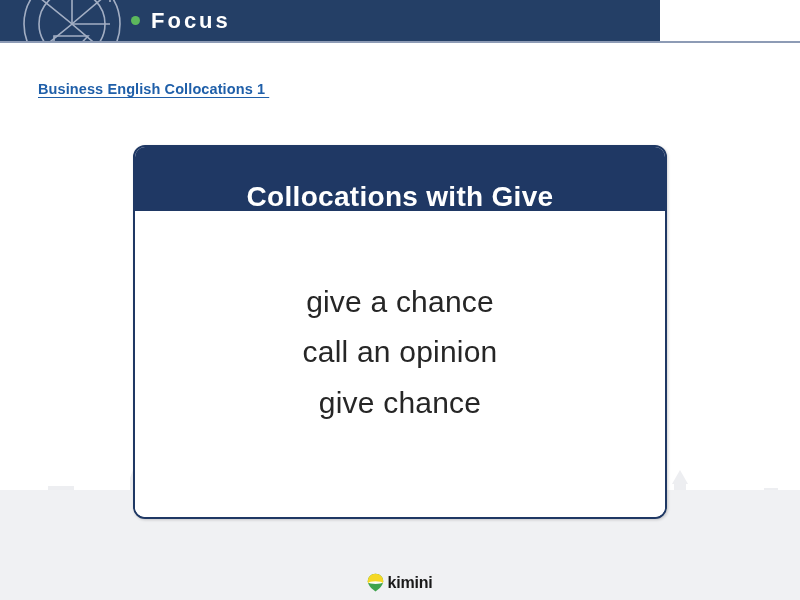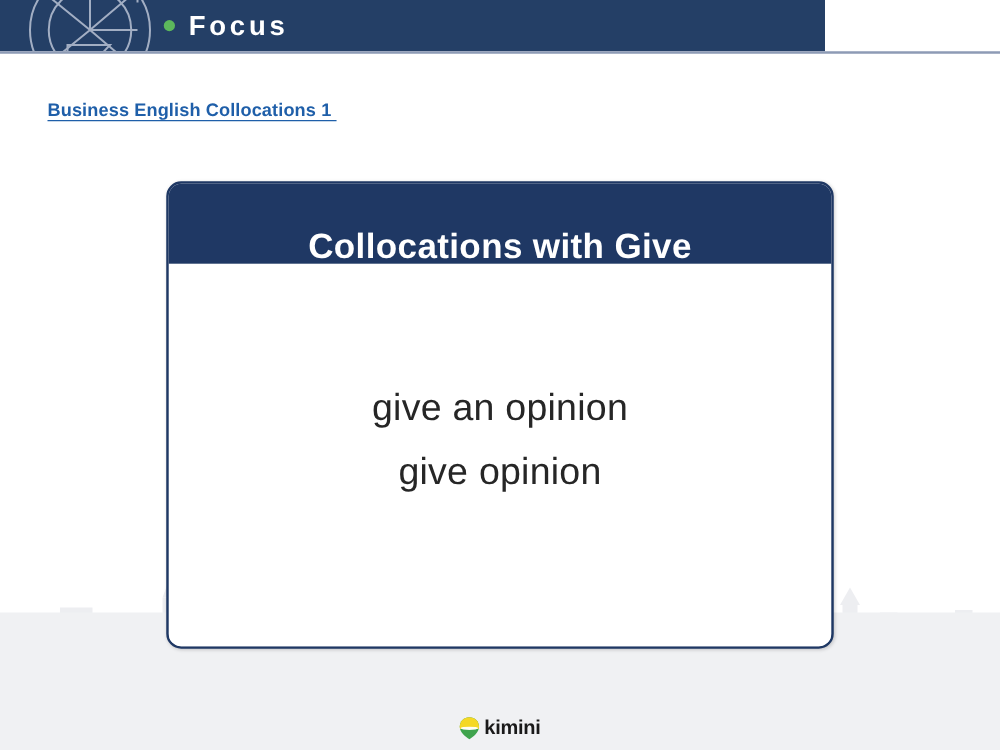--- a/index.html
+++ b/index.html
@@ -229,22 +229,23 @@
 
   <div class="link-row">
     <a class="doc-link" href="#">Business English Collocations 1 </a>
   </div>
 
   <div class="card">
     <div class="card-header">
       <span class="card-title">Collocations with Give</span>
     </div>
     <div class="card-body">
-      <div class="phrase">give an opinion</div>
-      <div class="phrase">give opinion</div>
+      <div class="phrase">give a chance</div>
+      <div class="phrase">call an opinion</div>
+      <div class="phrase">give chance</div>
     </div>
   </div>
 
   <div class="footer-logo">
     <span class="logo-mark">
       <svg width="17" height="19" viewBox="0 0 17 19" aria-hidden="true">
         <path d="M8.5 0.8 C12.9 0.8 16.2 4.0 16.2 8.3 C16.2 12.6 11.6 16.4 8.5 18.4 C5.4 16.4 0.8 12.6 0.8 8.3 C0.8 4.0 4.1 0.8 8.5 0.8 Z" fill="#3FA34D"></path>
         <path d="M8.5 0.8 C12.9 0.8 16.2 4.0 16.2 8.3 C16.2 8.9 16.1 9.5 15.9 10.1 L1.1 10.1 C0.9 9.5 0.8 8.9 0.8 8.3 C0.8 4.0 4.1 0.8 8.5 0.8 Z" fill="#F5D825"></path>
         <ellipse cx="8.5" cy="9.6" rx="7" ry="1.3" fill="#ffffff" opacity=".95"></ellipse>
       </svg>

